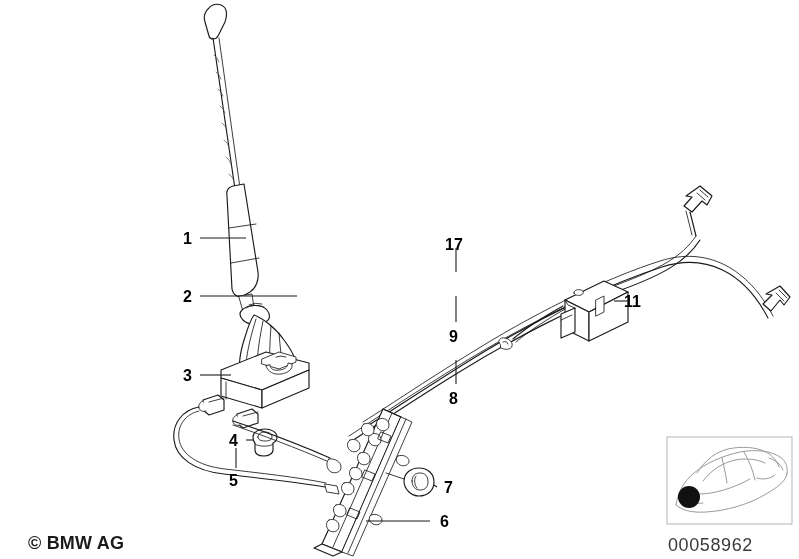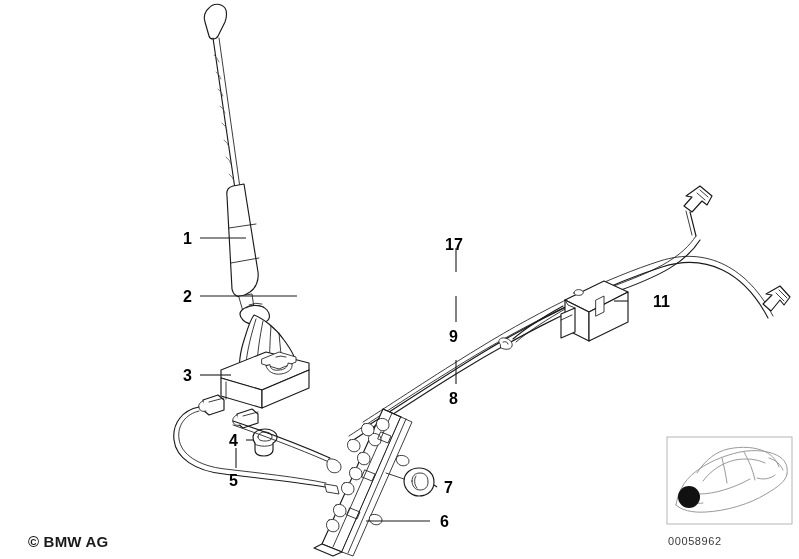--- a/index.html
+++ b/index.html
@@ -20,31 +20,31 @@
   }
   #diagram {
     position: absolute;
     left: 0;
     top: 0;
   }
   .copyright {
     position: absolute;
     left: 28px;
     top: 533px;
-    font-size: 15px;
+    font-size: 18px;
     font-weight: bold;
     color: #1a1a1a;
     letter-spacing: 0.2px;
     white-space: nowrap;
   }
   .partnumber {
     position: absolute;
     left: 668px;
     top: 535px;
-    font-size: 11px;
+    font-size: 18px;
     color: #3a3a3a;
     letter-spacing: 0.6px;
     white-space: nowrap;
   }
   .callout {
     position: absolute;
     font-size: 16px;
     font-weight: bold;
     color: #000000;
     white-space: nowrap;
@@ -295,18 +295,18 @@
   <div class="callout" style="left:183px; top:230px;">1</div>
   <div class="callout" style="left:183px; top:288px;">2</div>
   <div class="callout" style="left:183px; top:367px;">3</div>
   <div class="callout" style="left:229px; top:432px;">4</div>
   <div class="callout" style="left:229px; top:472px;">5</div>
   <div class="callout" style="left:440px; top:513px;">6</div>
   <div class="callout" style="left:444px; top:479px;">7</div>
   <div class="callout" style="left:449px; top:390px;">8</div>
   <div class="callout" style="left:449px; top:328px;">9</div>
   <div class="callout" style="left:445px; top:236px;">17</div>
-  <div class="callout" style="left:653px; top:293px;">11</div>
+  <div class="callout" style="left:624px; top:293px;">11</div>
 
   <div class="copyright">© BMW AG</div>
   <div class="partnumber">00058962</div>
 
 </div>
 
 </body></html>

